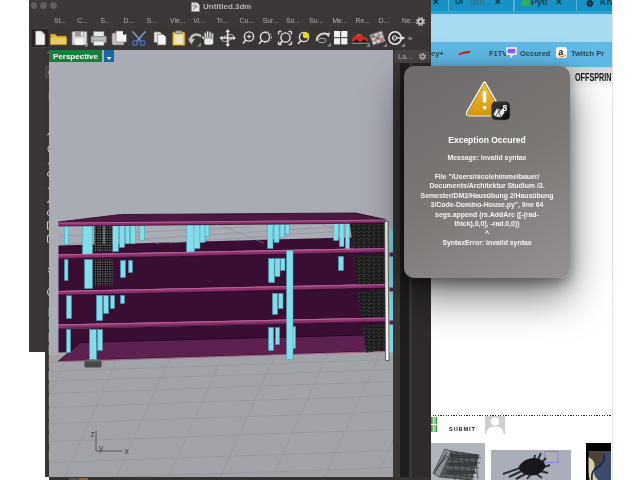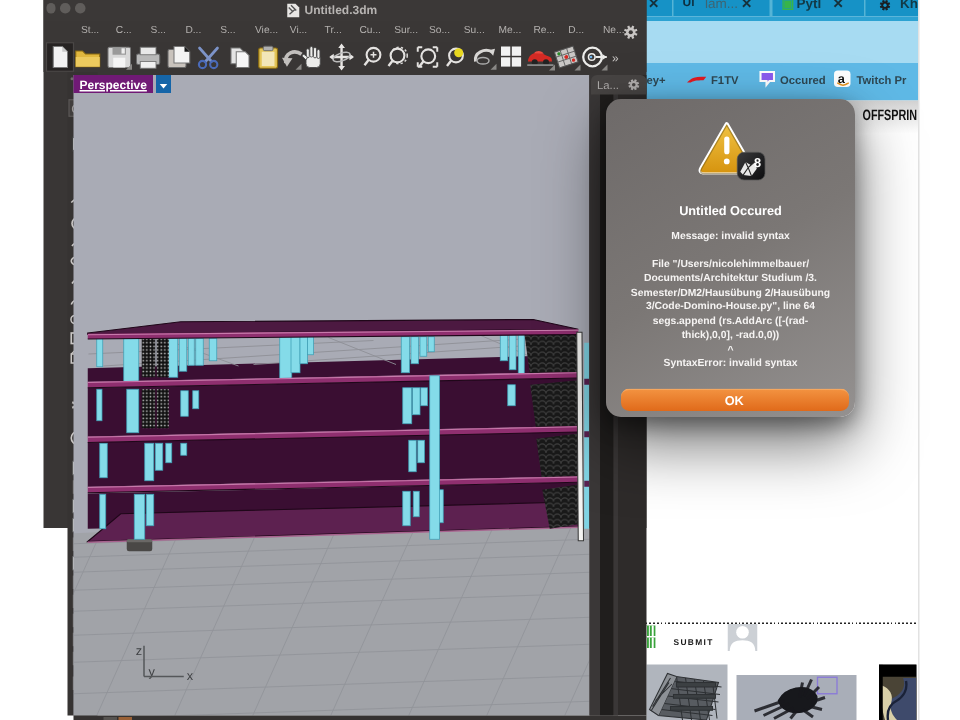--- a/index.html
+++ b/index.html
@@ -26,21 +26,21 @@
 #titlebar{left:0;top:0;width:401.5px;height:13.5px;background:#3b3837;}
 .dot{position:absolute;top:2.2px;width:6.8px;height:6.8px;border-radius:50%;background:#605d5b;}
 #wtitle{left:174px;top:1.5px;font-size:8px;font-weight:bold;color:#b7b4b2;}
 #menurow{left:0;top:13.5px;width:401.5px;height:14px;background:#3a3736;}
 .mi{position:absolute;top:3.2px;font-size:6.8px;color:#b3b0ae;}
 #toolrow{left:0;top:27.5px;width:401.5px;height:20.5px;background:#393635;}
 #sidebar{left:16px;top:48px;width:19.5px;height:429px;background:#363332;}
 #viewport{left:19.5px;top:49.5px;width:344.5px;height:427px;background:#a9abb5;overflow:hidden;}
 #rstrips{left:364px;top:49.5px;width:37.5px;height:427px;background:#2e2b2a;}
 #bottombar{left:19.5px;top:476.5px;width:382px;height:3.5px;background:#353231;}
-#persp{left:20px;top:50px;height:11.5px;background:#701a75;color:#fff;font-size:8px;font-weight:bold;padding:1.5px 4px 0 4px;text-decoration:underline;}
+#persp{left:20px;top:50px;height:11.5px;background:#15803d;color:#fff;font-size:8px;font-weight:bold;padding:1.5px 4px 0 4px;}
 #perspdd{left:74.5px;top:50px;width:10.5px;height:11.5px;background:#1565a8;}
 #latab{left:365px;top:49.8px;width:36.5px;height:13px;background:#474443;border-radius:4px 4px 0 0;color:#b0adac;font-size:7.5px;padding:2px 0 0 4px;}
 
 #dialog{left:404px;top:66px;width:166px;height:212px;border-radius:10px;background:linear-gradient(150deg,#6e6a69 0%,#7b7775 50%,#949190 100%);box-shadow:0 18px 42px rgba(0,0,0,.55),0 5px 14px rgba(0,0,0,.4);}
 #dlgtitle{left:0;top:69px;width:166px;text-align:center;font-size:8.5px;font-weight:bold;color:#fff;}
 .dlgtxt{position:absolute;width:166px;text-align:center;color:#f6f4f3;font-size:6.9px;font-weight:bold;line-height:9.55px;}
 #okbtn{left:9.5px;top:192.5px;width:152px;height:15px;border-radius:5.5px;background:linear-gradient(#f2913f,#e06a1a);border-top:1px solid #f6a75f;color:#fff;font-weight:bold;font-size:8.5px;text-align:center;padding-top:2.2px;}
 </style></head>
 <body>
 <div id="stage">
@@ -72,21 +72,21 @@
         <line x1="5.8" y1="1.6" x2="6.3" y2="0.3" stroke="#1a1d22" stroke-width="1.5"></line>
         <line x1="6.9" y1="2.7" x2="8.2" y2="2.2" stroke="#1a1d22" stroke-width="1.5"></line>
         <circle cx="5" cy="3.5" r="1.1" fill="#1692c6"></circle>
       </svg>
     <span class="tabtxt" style="left:171px;color:#123a47;">Kh</span>
 
     <span class="bk" style="left:2px;top:49px;position:absolute;font-size:7.5px;">ey+</span>
     <svg class="abs" style="left:29px;top:51px;" width="13" height="5" viewBox="0 0 13 5">
         <path d="M0 4 C3 1 5 0 13 0 L11 2.5 C6 2.5 4 3 2.5 4 Z" fill="#e01a22"></path>
       </svg>
-    <span class="bk" style="left:45px;top:49px;text-align:right;">F1TV</span>
+    <span class="bk" style="left:60px;top:49px;text-align:right;">F1TV</span>
     <svg class="abs" style="left:77px;top:47px;" width="11" height="12" viewBox="0 0 11 12">
         <path d="M1 1 L10 1 L10 7 L7 7 L5 9.5 L5 7 L1 7 Z" fill="#8c5cf0" stroke="#fff" stroke-width="1.4"></path>
       </svg>
     <span class="bk" style="left:91px;top:49px;">Occured</span>
     <div class="abs" style="left:127px;top:47px;width:11px;height:11px;background:#fff;border-radius:2.5px;"></div>
     <span class="abs" style="left:129.5px;top:46.5px;font-size:8.5px;font-weight:bold;color:#111;">a</span>
     <svg class="abs" style="left:128.5px;top:54.5px;" width="8" height="3" viewBox="0 0 8 3">
         <path d="M0 0 C3 2.4 5 2.4 8 0" stroke="#e8921a" stroke-width="1.1" fill="none"></path>
       </svg>
     <span class="bk" style="left:142px;top:49px;">Twitch Pr</span>
@@ -477,19 +477,18 @@
         </defs>
         <path d="M20.5 2.8 L37.3 31.8 Q39.2 35 35.2 35 L5.8 35 Q1.8 35 3.7 31.8 Z" fill="url(#yg)" stroke="#fff" stroke-width="2.8" stroke-linejoin="round" paint-order="stroke"></path>
         <path d="M20.5 2.8 L37.3 31.8 Q39.2 35 35.2 35 L5.8 35 Q1.8 35 3.7 31.8 Z" fill="none" stroke="rgba(110,85,20,0.5)" stroke-width="0.9" stroke-linejoin="round" transform="translate(0,0.7)"></path>
         <rect x="18.8" y="11" width="3.5" height="11.8" rx="1.7" fill="#fff"></rect>
         <circle cx="20.5" cy="27.6" r="1.9" fill="#fff"></circle>
         <rect x="27.5" y="21.5" width="18.5" height="18.5" rx="4.5" fill="url(#bg8)" stroke="#555" stroke-width="0.5"></rect>
         <path d="M29.5 34.5 L33 28 L36.5 30 L39.5 27.5 L40.5 32.5 L37 37.3 L31.5 36.6 Z" fill="#e8e8e8"></path>
         <path d="M33 28 L34.8 31.8 L31.5 36.6 M36.5 30 L34.8 31.8 L37 37.3 M39.5 27.5 L34.8 31.8" stroke="#222" stroke-width="0.7" fill="none"></path>
         <text x="38.6" y="31" font-size="8.5" font-weight="bold" fill="#fff" font-family="Liberation Sans">8</text>
       </svg>
-      <div id="dlgtitle" class="abs">Untitled Occured</div>
+      <div id="dlgtitle" class="abs">Exception Occured</div>
     <div class="dlgtxt" style="top:86.5px;">Message: invalid syntax</div>
     <div class="dlgtxt" style="top:105.5px;">File "/Users/nicolehimmelbauer/<br>Documents/Architektur Studium /3.<br>Semester/DM2/Hausübung 2/Hausübung<br>3/Code-Domino-House.py", line 64<br>segs.append (rs.AddArc ([-(rad-<br>thick),0,0], -rad.0,0))<br>^<br>SyntaxError: invalid syntax</div>
-    <div id="okbtn" class="abs">OK</div>
   </div>
 
 </div>
 
 </body></html>

